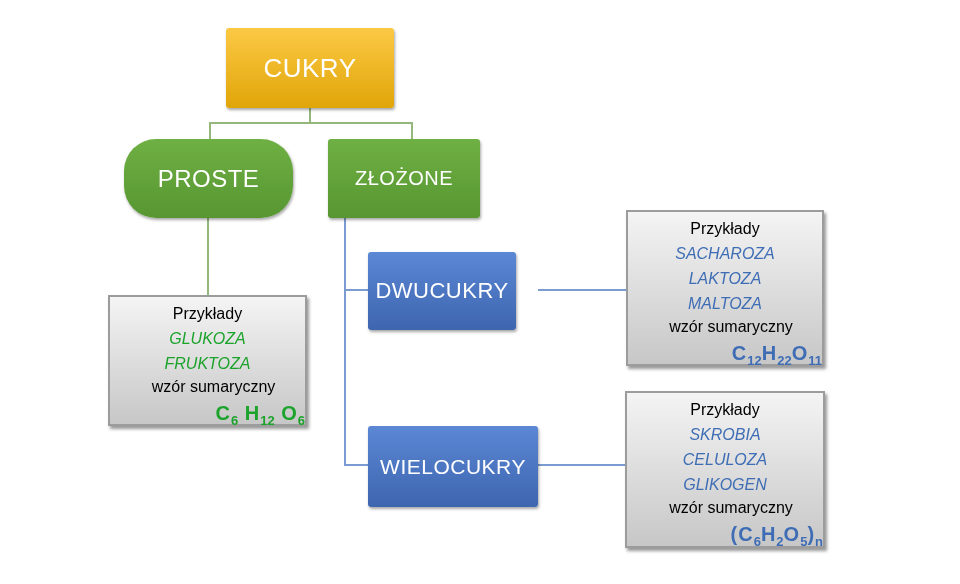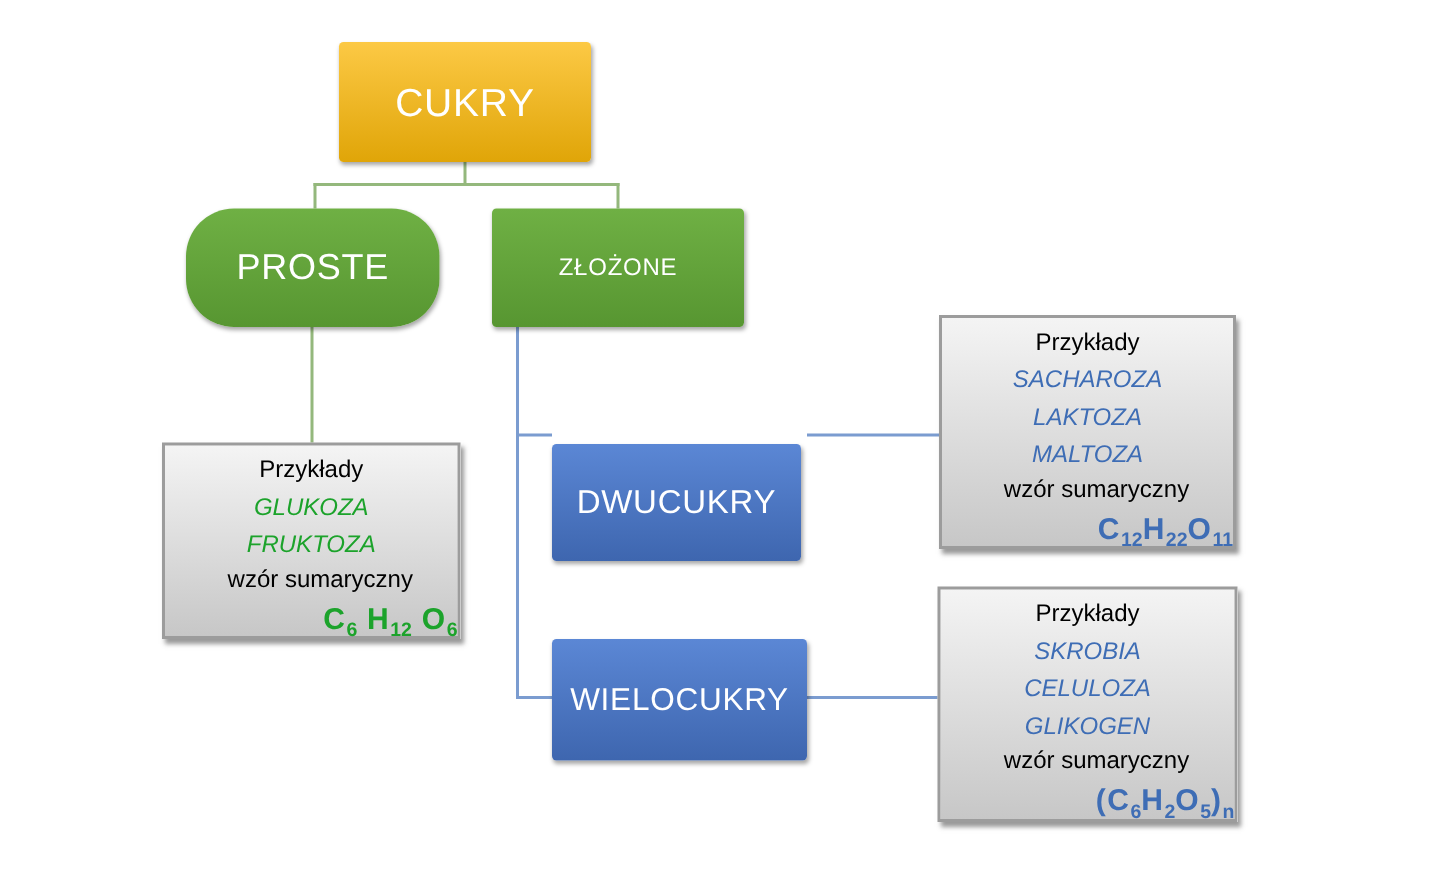--- a/index.html
+++ b/index.html
@@ -11,24 +11,24 @@
   
   .node {
     position:absolute; display:flex; align-items:center; justify-content:center;
     color:#ffffff; border-radius:3px; box-shadow:1px 2px 3px rgba(0,0,0,.35);
     letter-spacing:.5px;
   }
   #node-cukry      { left:226px; top:28px;  width:168px; height:80px;
                      background:linear-gradient(#fcc945,#e0a508); font-size:26px; }
   #node-proste     { left:124px; top:139px; width:169px; height:79px;
                      background:linear-gradient(#6fb044,#579631); font-size:24px;border-radius:32px; }
-  #node-zlozone    { left:328px; top:139px; width:168px; height:79px;
-                     background:linear-gradient(#6fb044,#579631); font-size:16px; }
-  #node-dwucukry   { left:368px; top:252px; width:166px; height:78px;
-                     background:linear-gradient(#5b87d5,#3e66af); font-size:22px;margin-top:44px; }
+  #node-zlozone    { left:328px; top:139px; width:152px; height:79px;
+                     background:linear-gradient(#6fb044,#579631); font-size:20px; }
+  #node-dwucukry   { left:368px; top:252px; width:148px; height:78px;
+                     background:linear-gradient(#5b87d5,#3e66af); font-size:22px; }
   #node-wielocukry { left:368px; top:426px; width:170px; height:81px;
                      background:linear-gradient(#5b87d5,#3e66af); font-size:21px; }
 
   
   .line { position:absolute; }
   .line.green { background:#94b87c; }
   .line.blue  { background:#7b9cd0; }
   #l-root-down     { left:309px; top:108px; width:2px;   height:15px; }
   #l-root-h        { left:209px; top:122px; width:204px; height:2px;  }
   #l-proste-drop   { left:209px; top:122px; width:2px;   height:17px; }

